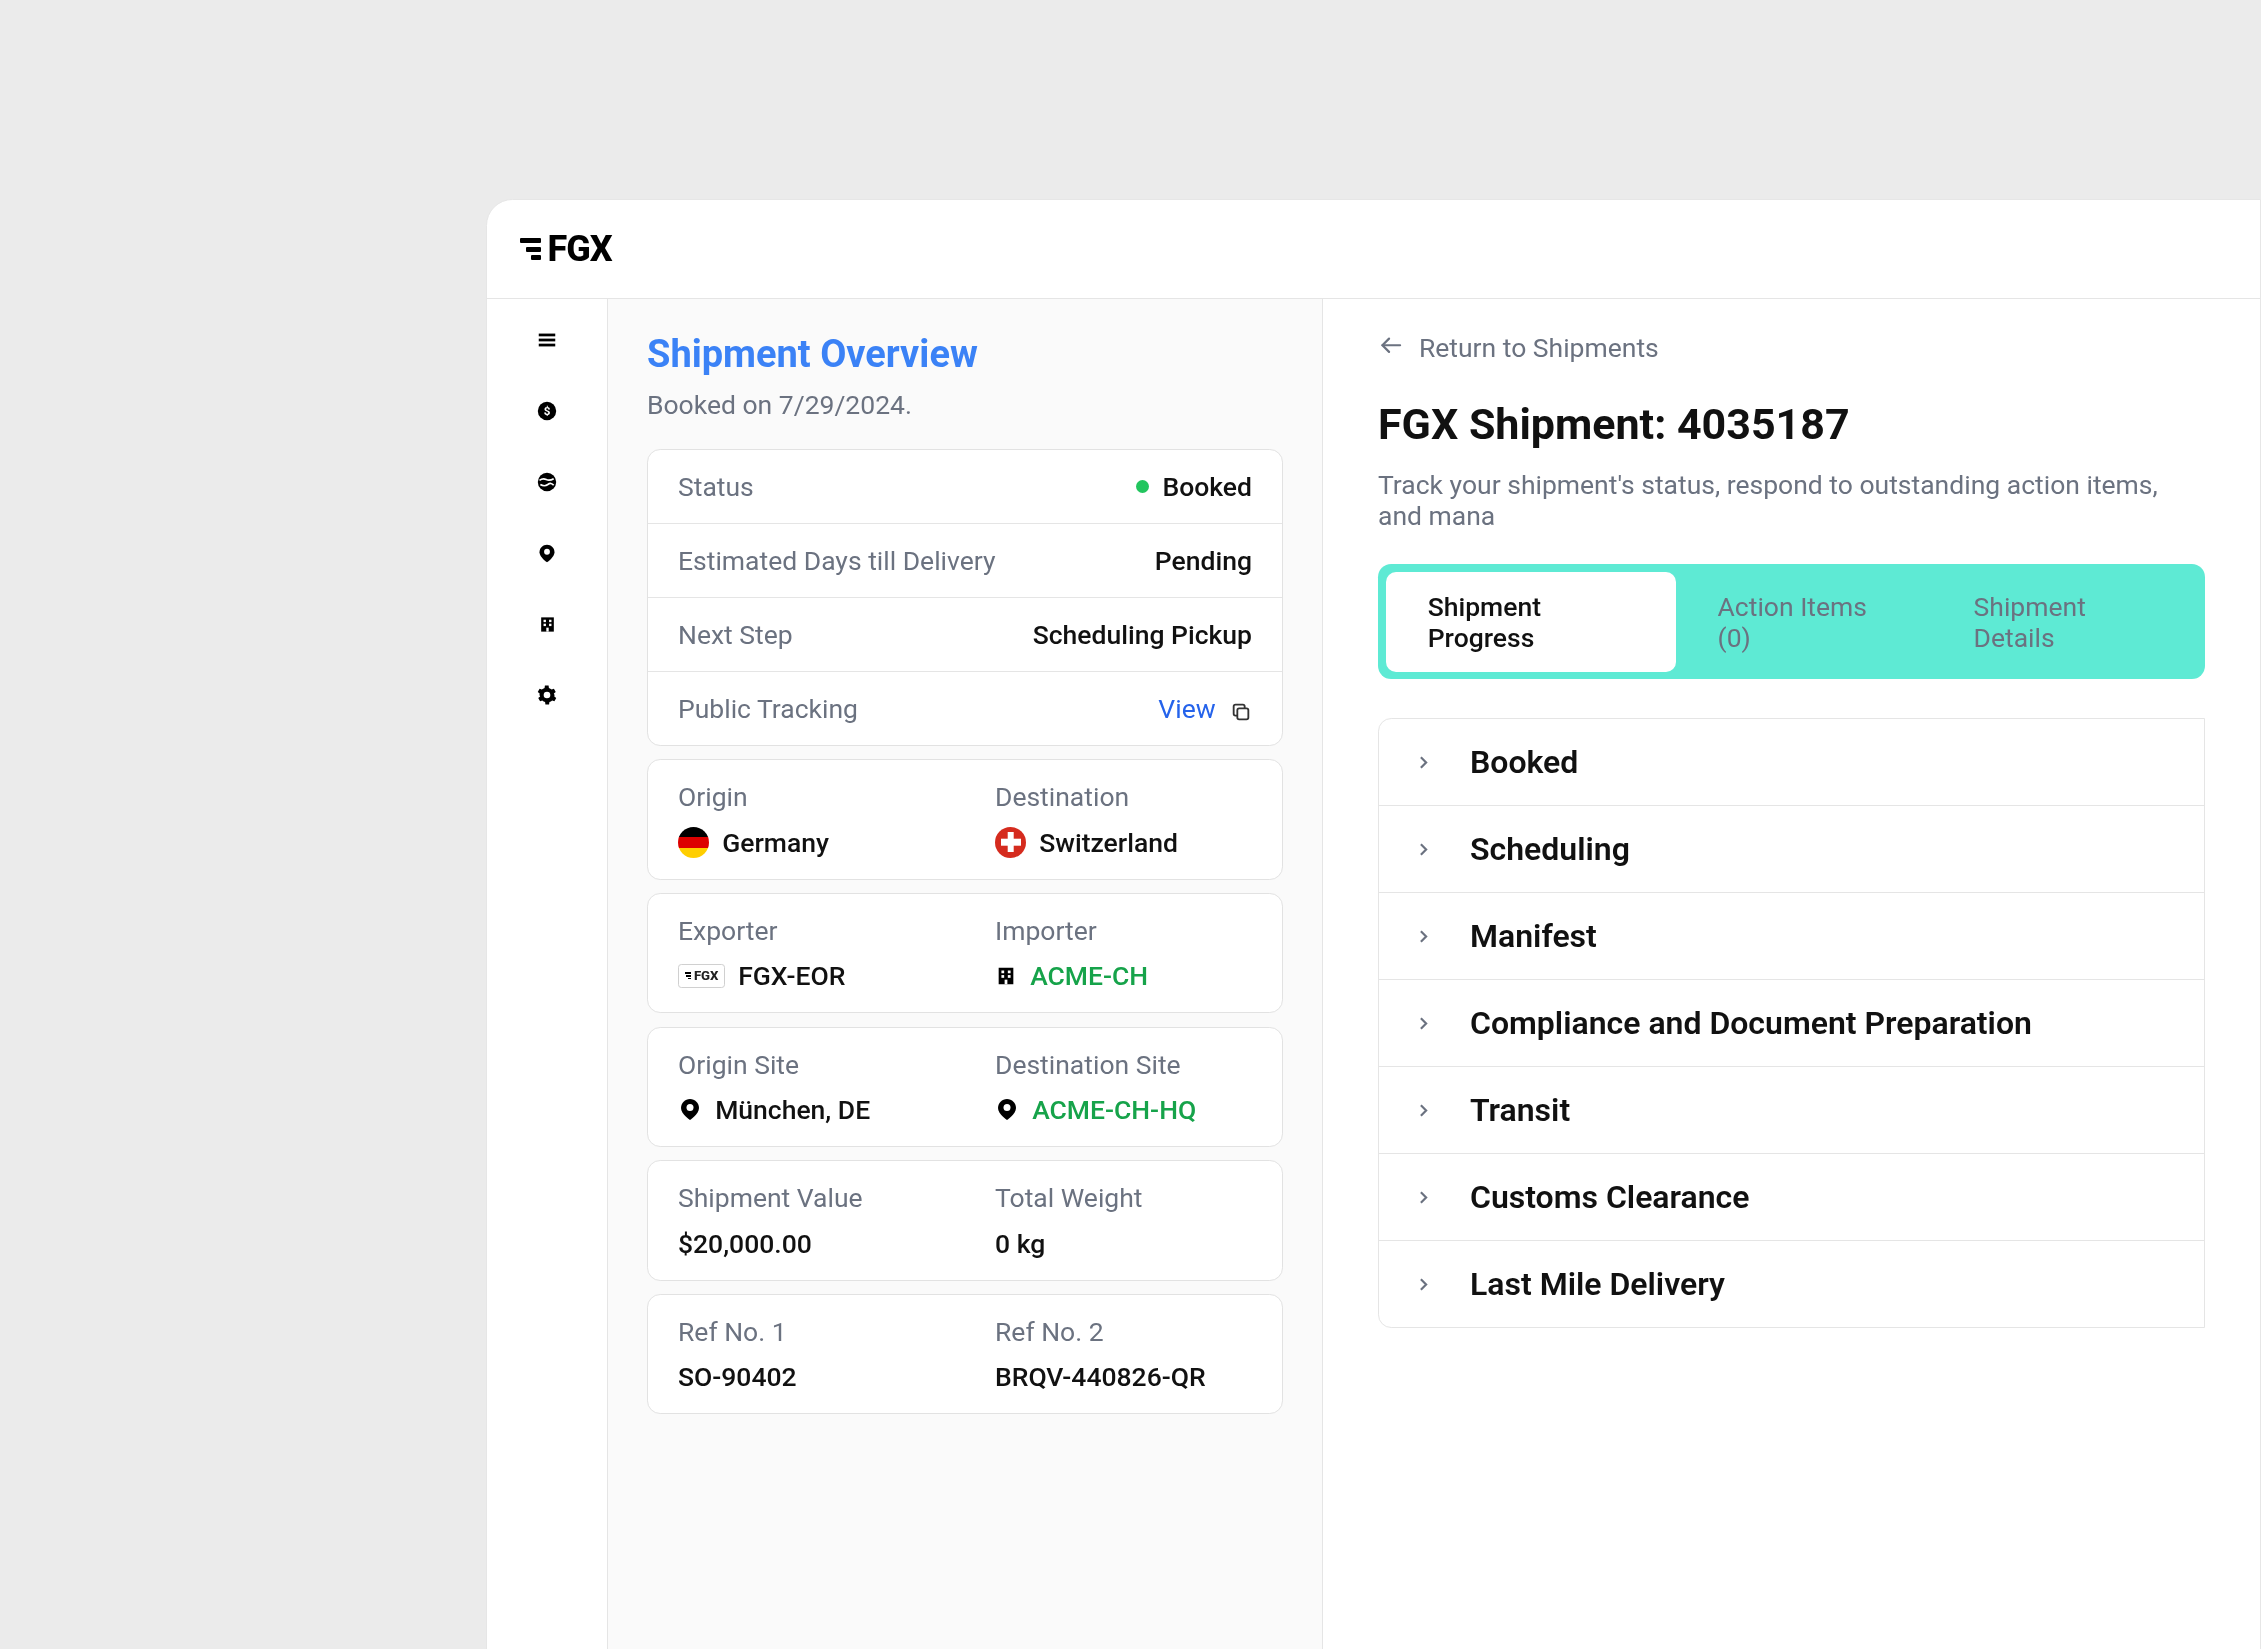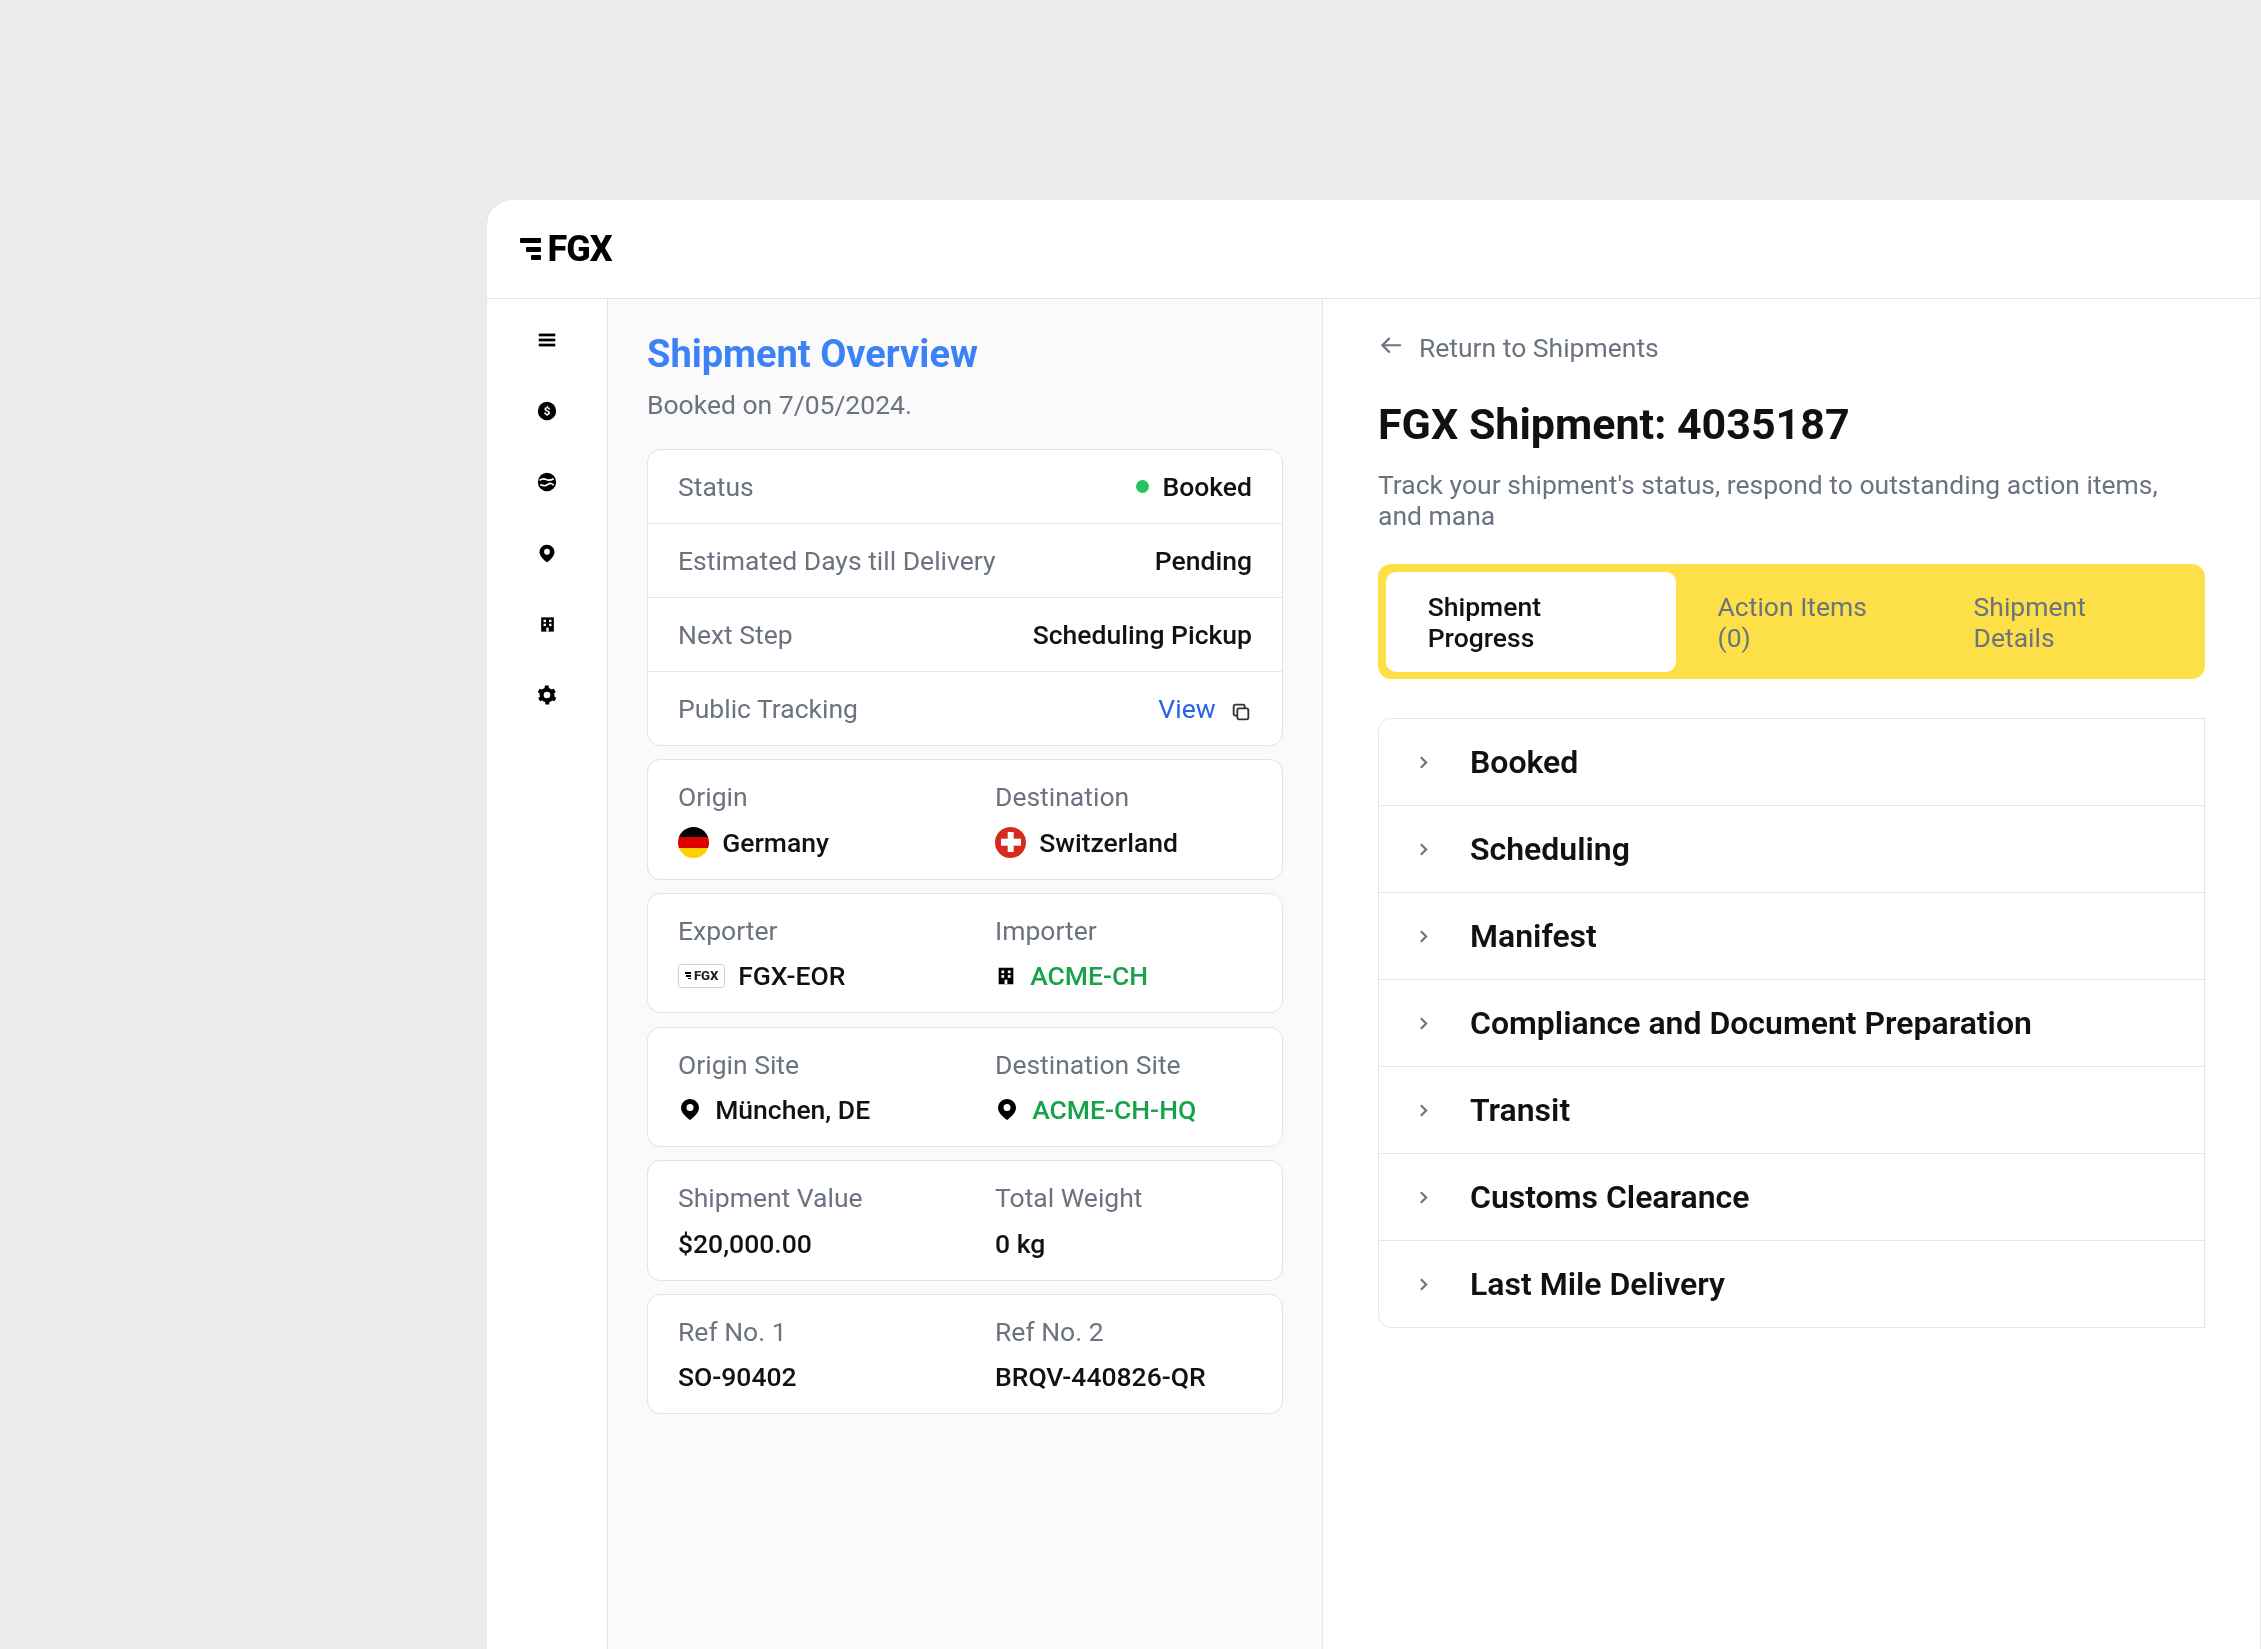--- a/index.html
+++ b/index.html
@@ -259,21 +259,21 @@
   color: #111;
   margin-bottom: 20px;
 }
 .page-desc {
   font-size: 26.5px;
   color: #6b7280;
   margin-bottom: 33px;
 }
 .tabs {
   display: flex;
-  background: #fde047;
+  background: #5eead4;
   border-radius: 13.2px;
   padding: 7.7px;
   gap: 0;
   margin-bottom: 39px;
 }
 .tab {
   padding: 19px 42px;
   font-size: 26.5px;
   color: #6b7280;
   border-radius: 10px;
@@ -368,21 +368,21 @@
       </div>
       <div class="sidebar-icon">
         <svg viewBox="0 0 24 24" width="20" height="20" fill="#000">
             <path d="M12 8a4 4 0 100 8 4 4 0 000-8zm9 4a9 9 0 01-.2 1.9l2.3 1.8-2.2 3.8-2.7-1a9 9 0 01-3.3 1.9l-.4 2.9h-4.4l-.4-2.9a9 9 0 01-3.3-1.9l-2.7 1-2.2-3.8 2.3-1.8A9 9 0 013 12a9 9 0 01.2-1.9L.9 8.3l2.2-3.8 2.7 1A9 9 0 019.1 3.6l.4-2.9h4.4l.4 2.9a9 9 0 013.3 1.9l2.7-1 2.2 3.8-2.3 1.8A9 9 0 0121 12z"></path>
           </svg>
       </div>
     </div>
 
     <div class="overview-panel">
       <h2 class="overview-title">Shipment Overview</h2>
-      <p class="overview-subtitle">Booked on 7/05/2024.</p>
+      <p class="overview-subtitle">Booked on 7/29/2024.</p>
 
       <div class="card">
         <div class="card-row">
           <span class="field-label">Status</span>
           <span class="status-value">
             <span class="status-dot"></span>
             <span class="field-value">Booked</span>
           </span>
         </div>
         <div class="card-row">

